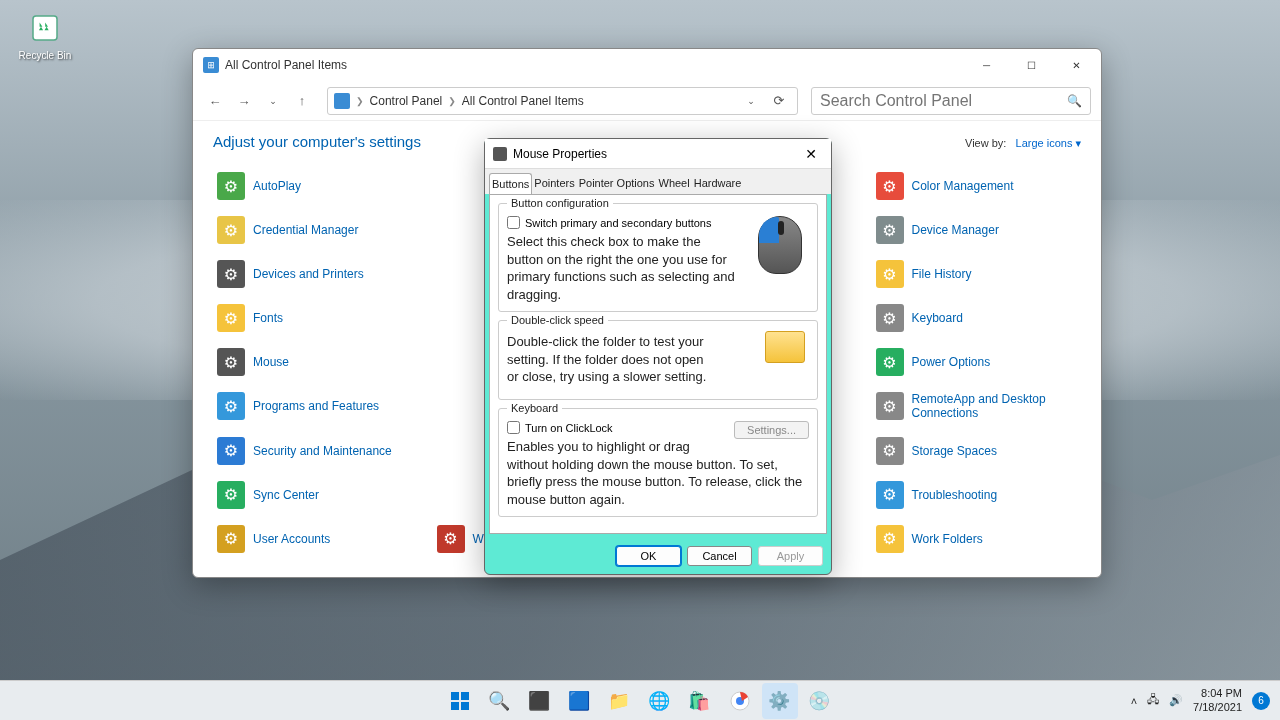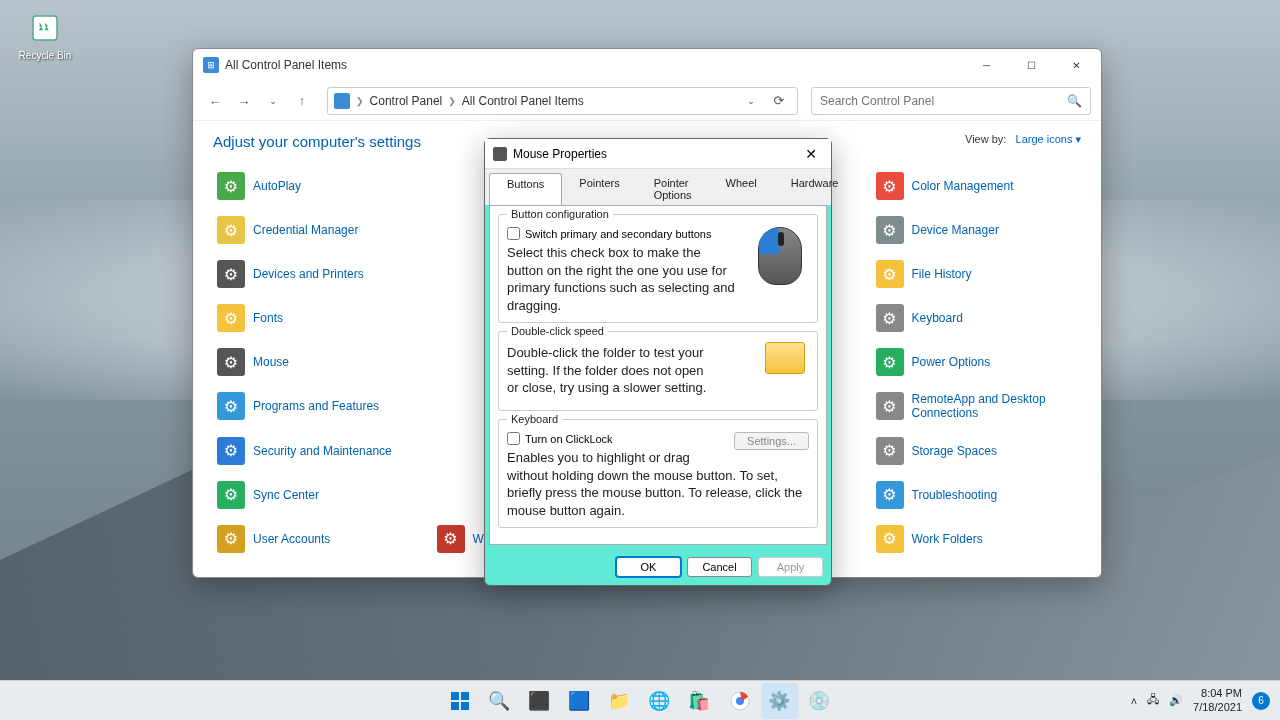--- a/index.html
+++ b/index.html
@@ -14,37 +14,37 @@
 .titlebar-icon { width:16px; height:16px; margin-right:6px; background:#3a8cd4; border-radius:2px; display:inline-flex; align-items:center; justify-content:center; font-size:9px; color:#fff; }
 .titlebar-spacer { flex:1; }
 .winbtn { width:45px; height:30px; display:flex; align-items:center; justify-content:center; font-size:10px; color:#333; cursor:pointer; }
 .navbar { height:40px; display:flex; align-items:center; padding:0 10px; gap:5px; border-bottom:1px solid #eee; }
 .navbtn { width:24px; height:24px; display:flex; align-items:center; justify-content:center; color:#555; cursor:pointer; font-size:13px; }
 .addrbar { flex:1; height:28px; border:1px solid #ccc; border-radius:3px; display:flex; align-items:center; padding:0 6px; font-size:12px; gap:4px; margin:0 8px; }
 .addrbar-icon { width:16px; height:16px; background:#3a8cd4; border-radius:2px; }
 .crumb { color:#333; cursor:pointer; }
 .crumb-sep { color:#888; font-size:9px; margin:0 2px; }
 .searchbar { width:280px; height:28px; border:1px solid #ccc; border-radius:3px; display:flex; align-items:center; padding:0 8px; font-size:12px; color:#888; }
-.searchbar input { border:none; outline:none; flex:1; font-size:12px; }
+.searchbar input { border:none; outline:none; flex:1; font-size:16px; }
 .search-ico { font-size:12px; color:#555; }
 .cp-body { padding:12px 20px; }
-.cp-header { display:flex; justify-content:space-between; align-items:flex-start; margin-bottom:16px; }
+.cp-header { display:flex; justify-content:space-between; align-items:flex-end; margin-bottom:16px; }
 .cp-title { color:#0063B1; font-size:15px; }
 .viewby { font-size:11px; color:#333; }
 .viewby a { color:#0066cc; text-decoration:none; }
 .cp-grid { display:grid; grid-template-columns:repeat(4,1fr); gap:4px 10px; }
 .cp-item { display:flex; align-items:center; gap:8px; padding:6px 4px; cursor:pointer; font-size:12px; }
 .cp-icon { width:28px; height:28px; border-radius:3px; display:flex; align-items:center; justify-content:center; font-size:16px; flex-shrink:0; }
 .cp-label { color:#0063B1; line-height:1.2; }
 .dialog { left:484px; top:138px; width:348px; background:#5eead4; border:1px solid #666; }
 .dlg-title { height:30px; display:flex; align-items:center; padding:0 8px; font-size:12px; background:#fff; border-bottom:1px solid #ddd; }
 .dlg-icon-sm { width:14px; height:14px; background:#555; border-radius:2px; margin-right:6px; }
 .dlg-close { width:24px; height:24px; display:flex; align-items:center; justify-content:center; cursor:pointer; font-size:14px; margin-left:auto; }
 .tabs { display:flex; padding:4px 4px 0; background:#f0f0f0; font-size:11px; }
-.tab { padding:4px 17px; cursor:pointer; color:#222; }
+.tab { padding:4px 2px; cursor:pointer; color:#222; }
 .tab.active { background:#fff; border:1px solid #aaa; border-bottom:1px solid #fff; border-radius:3px 3px 0 0; margin-bottom:-1px; }
 .tab-body { background:#fff; border:1px solid #aaa; margin:0 4px 4px; padding:8px; position:relative; }
 .groupbox { border:1px solid #ccc; border-radius:3px; padding:12px 8px 8px; margin-bottom:8px; position:relative; font-size:11px; }
 .groupbox-title { position:absolute; top:-7px; left:8px; background:#fff; padding:0 4px; font-size:11px; color:#222; }
 .chk-row { display:flex; align-items:center; gap:5px; margin-bottom:4px; }
 .chk-row input { width:13px; height:13px; }
 .gb-text { font-size:13px; color:#222; line-height:1.35; }
 .mouse-img { position:absolute; right:10px; top:8px; width:55px; height:70px; }
 .mouse-body { width:44px; height:58px; background:linear-gradient(180deg,#888 0%,#555 100%); border-radius:22px 22px 18px 18px; position:relative; margin:4px auto; border:1px solid #333; }
 .mouse-left-btn { position:absolute; top:0; left:0; width:20px; height:26px; background:#2a7fd4; border-radius:22px 2px 0 0; }

